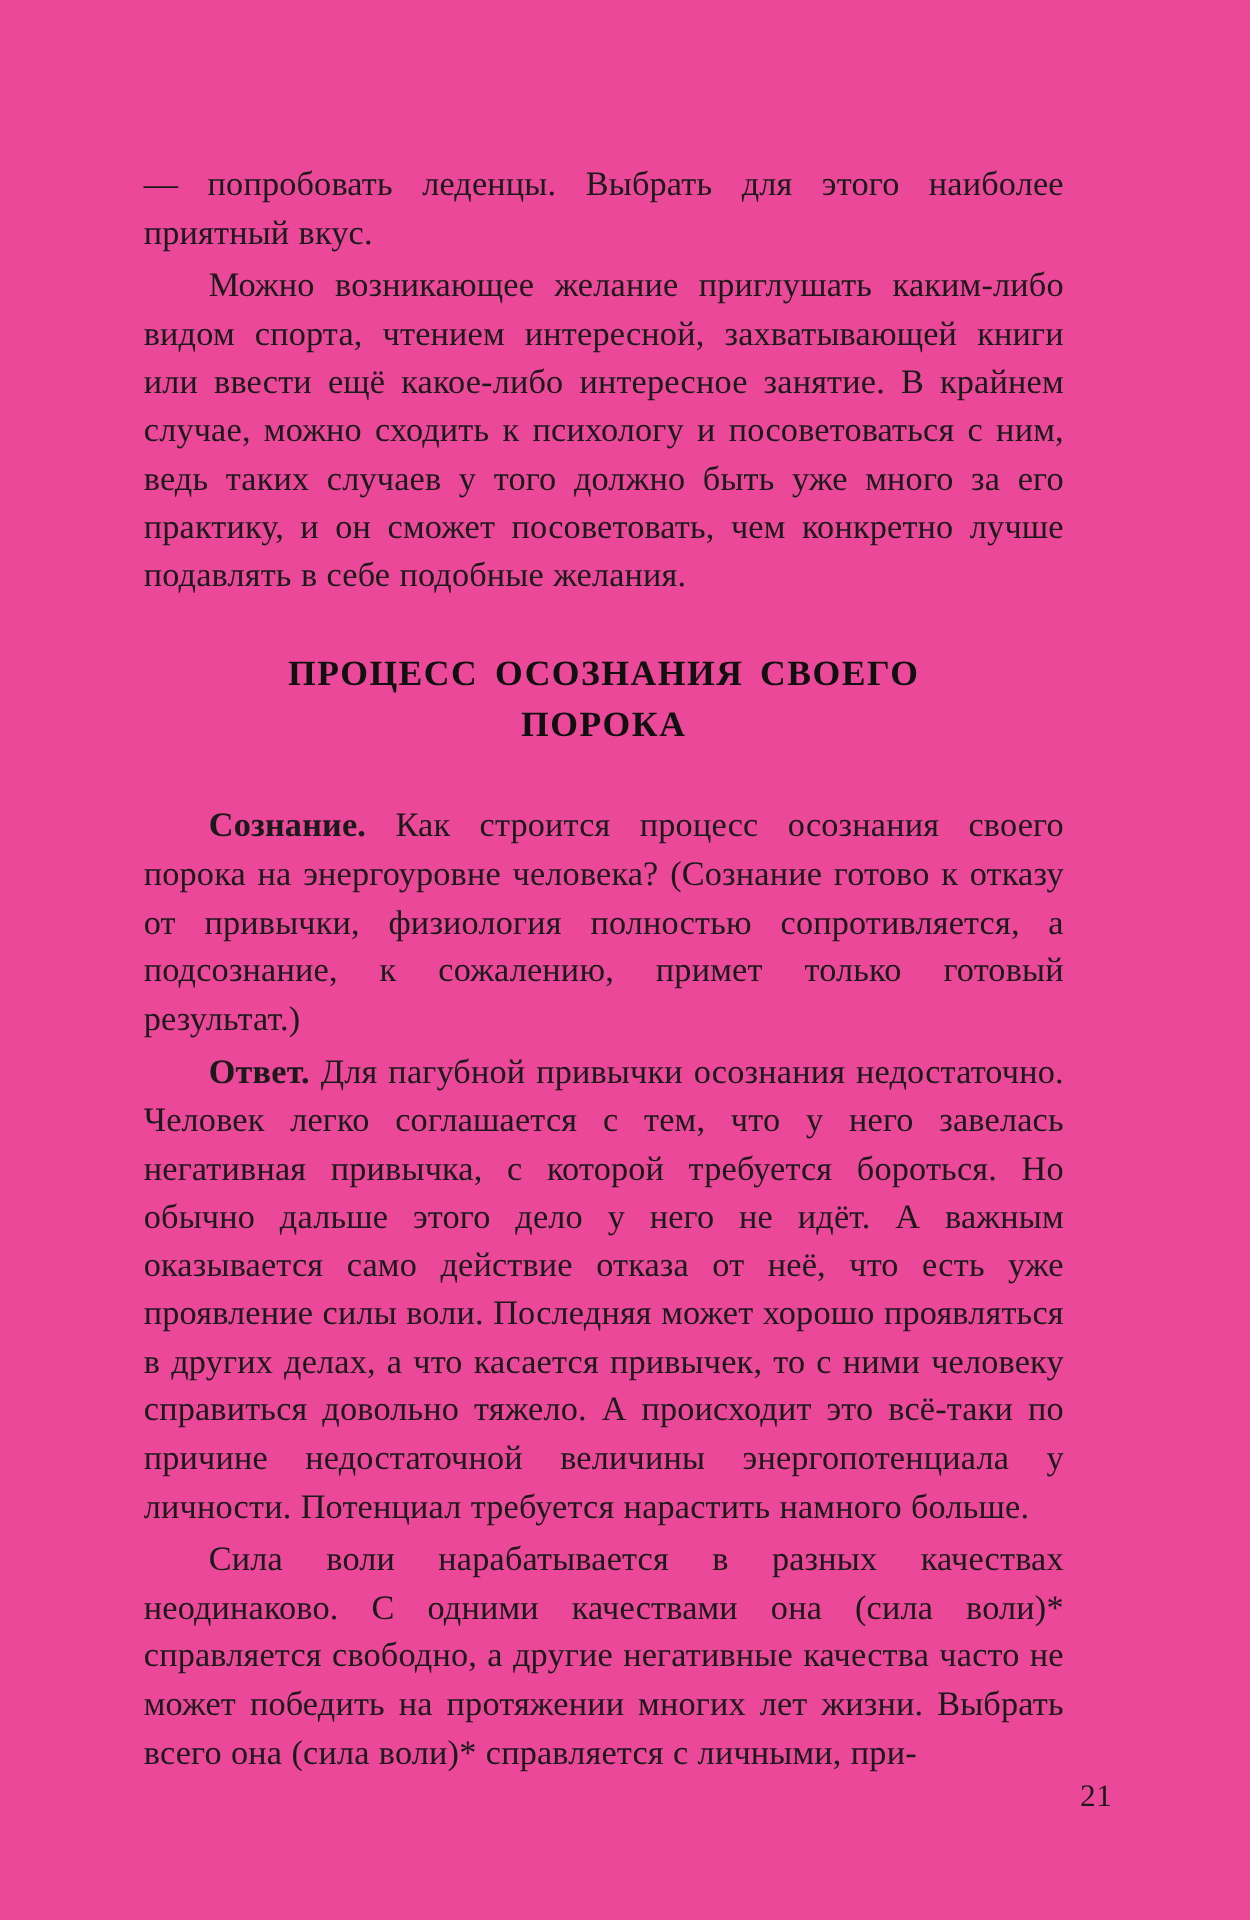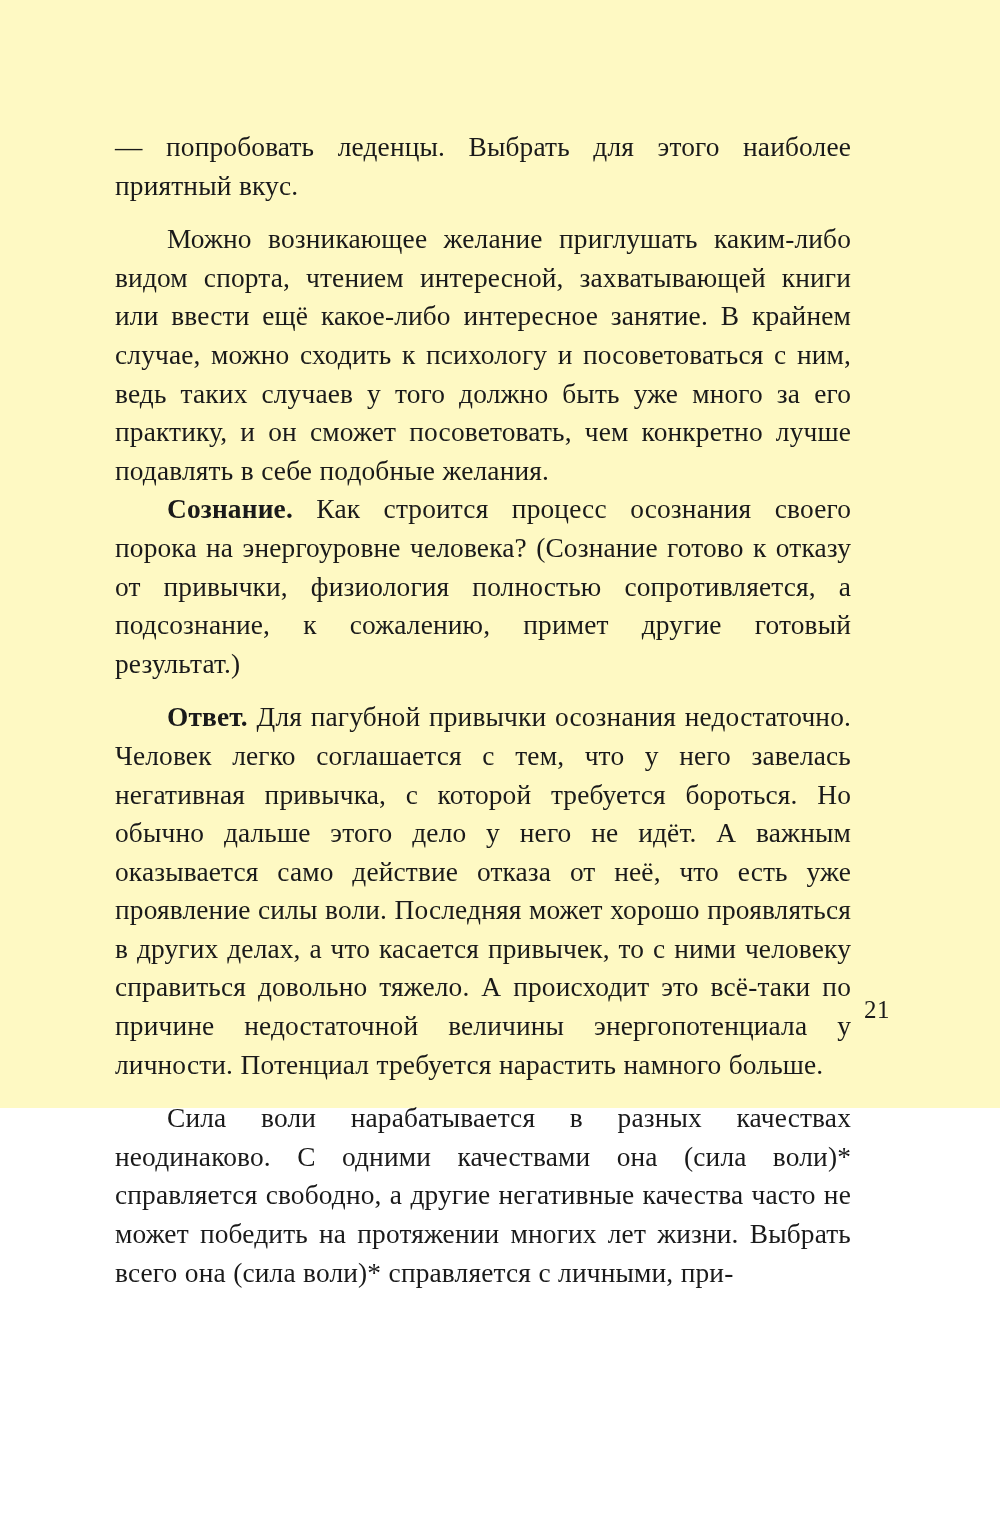--- a/index.html
+++ b/index.html
@@ -15,22 +15,22 @@
     color: #1a1a1a;
     overflow: hidden;
     position: relative;
   }
 
   .page {
     position: absolute;
     top: 0;
     left: 0;
     width: 1000px;
-    height: 1108px;
-    background: #fef9c3;
+    height: 1536px;
+    background: #ec4899;
   }
 
   .text-column {
     position: absolute;
     left: 115px;
     top: 128px;
     width: 736px;
   }
 
   p.body-par {
@@ -79,39 +79,45 @@
     right: 110px;
     bottom: 86px;
     font-size: 25px;
     line-height: 1;
     font-family: "Liberation Serif", "DejaVu Serif", serif;
     color: #1a1a1a;
     letter-spacing: 0.5px;
   }
 
   .para-stack > p.body-par + p.body-par {
-    margin-top: 15px;
+    margin-top: 4px;
   }
 </style>
 </head>
 <body>
 
 <div class="page">
 
   <div class="text-column">
 
     <div class="para-stack">
       <p class="body-par hang-dash">— попробовать леденцы. Выбрать для этого наиболее приятный вкус.</p>
 
       <p class="body-par">Можно возникающее желание приглушать каким-либо видом спорта, чтением интересной, захватывающей книги или ввести ещё какое-либо интересное занятие. В крайнем случае, можно сходить к психологу и посоветоваться с ним, ведь таких случаев у того должно быть уже много за его практику, и он сможет посоветовать, чем конкретно лучше подавлять в себе подобные желания.</p>
     </div>
 
+    <div class="heading-block">
+      <h2 class="section-heading">
+        <span>ПРОЦЕСС ОСОЗНАНИЯ СВОЕГО</span>
+        <span class="heading-line-2">ПОРОКА</span>
+      </h2>
+    </div>
 
     <div class="para-stack">
-      <p class="body-par"><span class="lead-in">Сознание.</span> <span>Как строится процесс осознания своего порока на энергоуровне человека? (Сознание готово к отказу от привычки, физиология полностью сопротивляется, а подсознание, к сожалению, примет другие готовый результат.)</span></p>
+      <p class="body-par"><span class="lead-in">Сознание.</span> <span>Как строится процесс осознания своего порока на энергоуровне человека? (Сознание готово к отказу от привычки, физиология полностью сопротивляется, а подсознание, к сожалению, примет только готовый результат.)</span></p>
 
       <p class="body-par"><span class="lead-in">Ответ.</span> <span>Для пагубной привычки осознания недостаточно. Человек легко соглашается с тем, что у него завелась негативная привычка, с которой требуется бороться. Но обычно дальше этого дело у него не идёт. А важным оказывается само действие отказа от неё, что есть уже проявление силы воли. Последняя может хорошо проявляться в других делах, а что касается привычек, то с ними человеку справиться довольно тяжело. А происходит это всё-таки по причине недостаточной величины энергопотенциала у личности. Потенциал требуется нарастить намного больше.</span></p>
 
       <p class="body-par">Сила воли нарабатывается в разных качествах неодинаково. С одними качествами она (сила воли)* справляется свободно, а другие негативные качества часто не может победить на протяжении многих лет жизни. Выбрать всего она (сила воли)* справляется с личными, при-</p>
     </div>
 
   </div>
 
   <div class="page-number">21</div>
 

